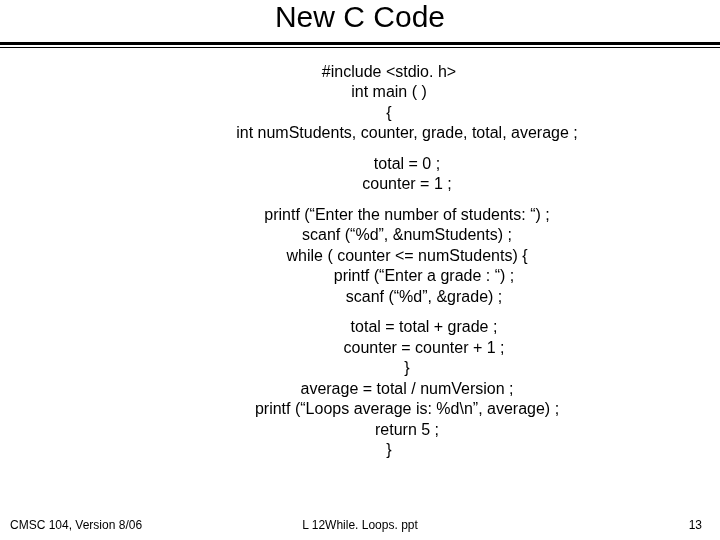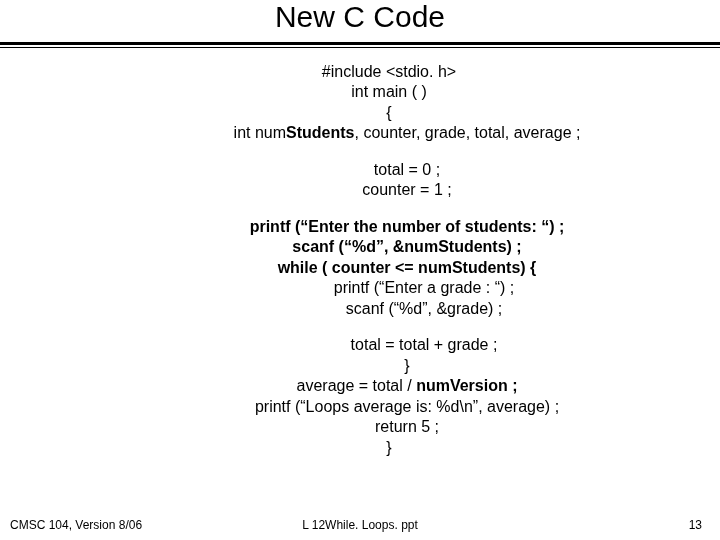--- a/index.html
+++ b/index.html
@@ -40,22 +40,22 @@
     background: #000;
   }
   .content {
     padding: 14px 0 0 58px;
     font-size: 16px;
     line-height: 1.28;
     color: #000;
   }
   .indent2 { padding-left: 36px; }
   .indent3 { padding-left: 70px; }
-  .b { font-weight: bold; }
-  .gap { margin-top: 16px; }
+  .b { font-weight: normal; }
+  .gap { margin-top: 10px; }
   .footer {
     position: absolute;
     bottom: 8px;
     left: 0;
     right: 0;
     font-size: 12px;
     color: #000;
   }
   .footer-left { position: absolute; left: 10px; bottom: 0; }
   .footer-center { position: absolute; left: 50%; transform: translateX(-50%); bottom: 0; }
@@ -85,20 +85,21 @@
   </div>
   <div class="indent2">
     <span class="b">scanf (“%d”, &amp;num</span><span class="b">Students) ;</span>
   </div>
   <div class="indent2">
     <span class="b">while ( counter &lt;= num</span><span class="b">Students) {</span>
   </div>
   <div class="indent3">printf (“Enter a grade : “) ;</div>
   <div class="indent3">scanf (“%d”, &amp;grade) ;</div>
   <div class="indent3 gap">total = total + grade ;</div>
+  <div class="indent3">counter = counter + 1 ;</div>
   <div class="indent2">}</div>
   <div class="indent2">
     <span>average = total / </span><span class="b">num</span><span class="b">Version ;</span>
   </div>
   <div class="indent2">printf (“Loops average is: %d\n”, average) ;</div>
   <div class="indent2">return 5 ;</div>
   <div>}</div>
 </div>
 
 <div class="footer">

